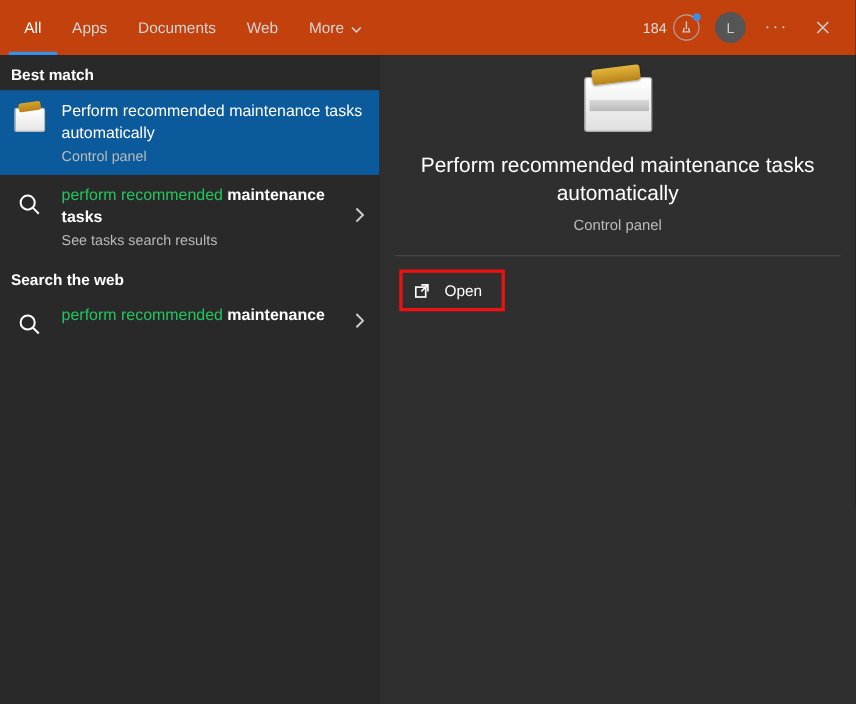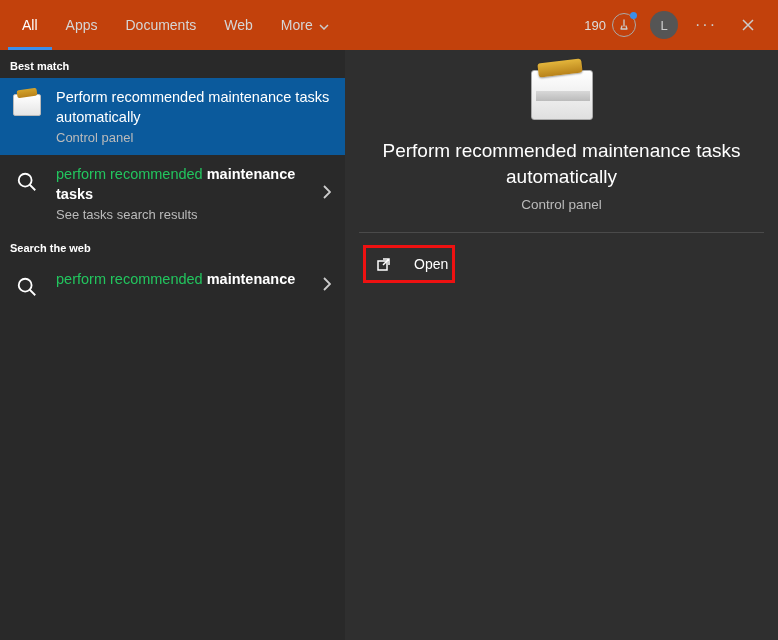--- a/index.html
+++ b/index.html
@@ -100,21 +100,21 @@
       display: flex;
       height: calc(640px - 50px);
     }
     .left {
       width: 345px;
       background: #292929;
       overflow: hidden;
     }
     .section-label {
       color: #fff;
-      font-size: 11px;
+      font-size: 14px;
       font-weight: 600;
       padding: 10px 10px 6px 10px;
     }
     .result {
       display: flex;
       align-items: flex-start;
       padding: 10px 14px 10px 12px;
       gap: 14px;
       cursor: pointer;
       position: relative;
@@ -240,22 +240,22 @@
       margin-bottom: 20px;
     }
     .preview-divider {
       height: 1px;
       background: #4a4a4a;
       margin-bottom: 12px;
     }
     .open-btn {
       display: inline-flex;
       align-items: center;
-      gap: 22px;
-      padding: 8px 4px 8px 10px;
+      gap: 12px;
+      padding: 8px 18px 8px 10px;
       border: 3px solid #e11;
       color: #fff;
       font-size: 14px;
       cursor: pointer;
       margin-left: 4px;
     }
     .open-btn svg { stroke:#fff; fill:none; stroke-width:1.5; }
     .ellipsis-dots { letter-spacing: 2px; font-size: 16px; color:#ccc; }
   </style>
 </head>
@@ -271,21 +271,21 @@
       <span>More</span>
       <span class="dropdown-icon">
         <svg width="10" height="6" viewBox="0 0 10 6">
             <path d="M1 1l4 4 4-4" stroke="#ccc" fill="none" stroke-width="1.5"></path>
           </svg>
       </span>
     </div>
   </div>
   <div class="header-right">
     <div class="rewards">
-      <span>190</span>
+      <span>184</span>
       <span class="rewards-badge">
         <svg viewBox="0 0 12 12">
             <path d="M6 1v6M3 10h6M4 7l-1 3M8 7l1 3" stroke="#ccc" fill="none" stroke-width="1.3" stroke-linecap="round"></path>
           </svg>
       </span>
     </div>
     <div class="avatar">L</div>
     <div class="icon-btn">
       <span class="ellipsis-dots">···</span>
     </div>

